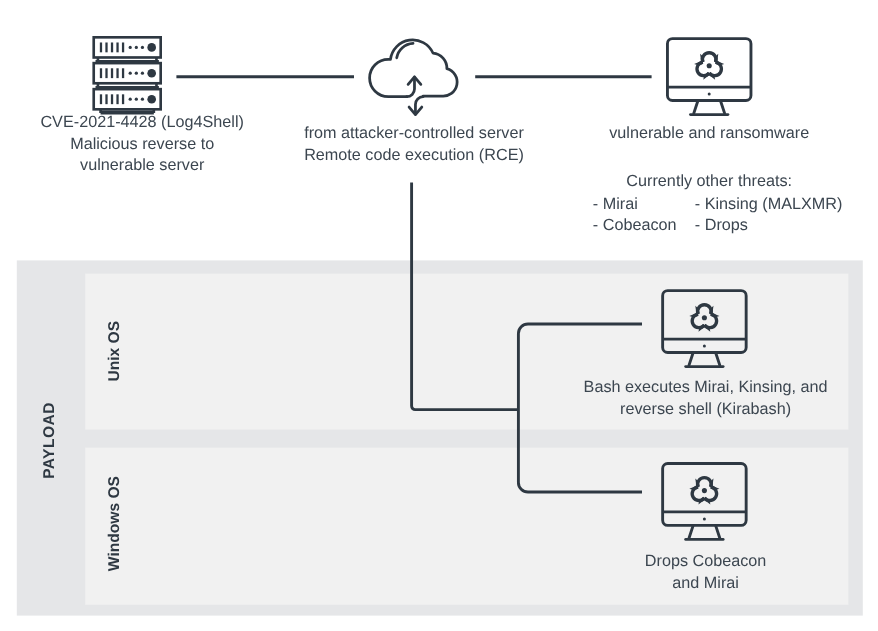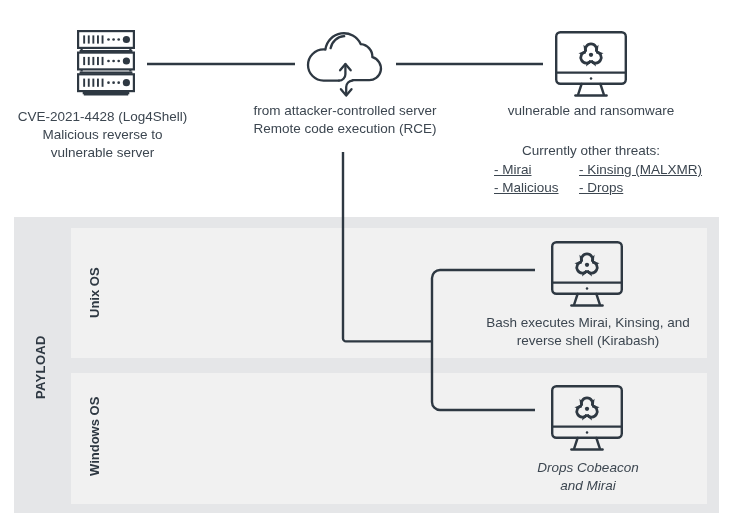--- a/index.html
+++ b/index.html
@@ -7,21 +7,21 @@
        font-family:"Liberation Sans","DejaVu Sans",sans-serif;
        color:#2e3842;-webkit-font-smoothing:antialiased;}
   .stage{position:relative;width:732px;height:526px;overflow:hidden;}
   .abs{position:absolute;}
   .txt{font-size:13.5px;line-height:18px;color:#3c4650;text-align:center;white-space:nowrap;}
   .panel-outer{background:#e5e6e8;}
   .panel-inner{background:#f1f1f1;}
   .vlabel{font-weight:bold;font-size:13px;color:#2e3842;-webkit-font-smoothing:antialiased;
           transform:rotate(-90deg);transform-origin:left top;white-space:nowrap;}
   svg{display:block;overflow:visible;}
-  .thrrow{display:flex;font-size:13.5px;line-height:18px;color:#3c4650;white-space:nowrap;text-decoration:underline;}
+  .thrrow{display:flex;font-size:13.5px;line-height:18px;color:#3c4650;white-space:nowrap;}
   .thrrow > span:first-child{width:85px;}
 </style>
 </head>
 <body>
 
 <div class="stage">
 
   <div class="abs panel-outer" style="left:14px;top:217px;width:705px;height:296px;"></div>
   <div class="abs panel-inner" style="left:71px;top:228px;width:636px;height:130px;"></div>
   <div class="abs panel-inner" style="left:71px;top:373px;width:636px;height:131px;"></div>
@@ -79,21 +79,21 @@
       <rect x="15.4" y="48.6" width="1.9" height="8.2"></rect>
       <rect x="20.0" y="48.6" width="1.9" height="8.2"></rect>
       <rect x="24.6" y="48.6" width="1.9" height="8.2"></rect>
       <circle cx="31.5" cy="52.7" r="1.35"></circle>
         <circle cx="36.6" cy="52.7" r="1.35"></circle>
         <circle cx="41.7" cy="52.7" r="1.35"></circle>
       <circle cx="49.4" cy="52.7" r="3.6"></circle>
     </g>
   </svg>
 
-  <div class="abs txt" style="left:0px;top:108px;width:205px;">
+  <div class="abs txt" style="left:0px;top:93px;width:205px;padding-left:16px;">
     <div>CVE-2021-4428 (Log4Shell)</div>
     <div>Malicious reverse to</div>
     <div>vulnerable server</div>
   </div>
 
   <svg class="abs" style="left:305px;top:28px;width:80px;height:70px;" viewBox="0 0 80 70">
     <g fill="none" stroke="#2e3842" stroke-width="2.3" stroke-linecap="round" stroke-linejoin="round">
       <path d="M34.0 52.6 H18.6 a15.6 15.6 0 0 1 0 -31.2 q0.9 0 1.8 0.1 a18.6 18.6 0 0 1 35.4 -5.3 a12.6 12.6 0 0 1 11.6 13.0 a11.7 11.7 0 0 1 -4.4 22.9 H47.6"></path>
       <path d="M25.6 20.2 a14.6 14.6 0 0 1 13.6 -12.0"></path>
       <path d="M34.0 52.6 a6.4 6.4 0 0 0 6.4 -6.4 V36.5"></path>
@@ -138,21 +138,21 @@
   </div>
 
   <div class="abs txt" style="left:476px;top:142px;width:230px;">Currently other threats:</div>
 
   <div class="abs" style="left:494px;top:161px;width:215px;">
     <div class="thrrow">
       <span>- Mirai</span>
       <span>- Kinsing (MALXMR)</span>
     </div>
     <div class="thrrow">
-      <span>- Malicious</span>
+      <span>- Cobeacon</span>
       <span>- Drops</span>
     </div>
   </div>
 
   <svg class="abs" style="left:551px;top:241px;width:72px;height:66px;" viewBox="0 0 72 66">
     <g fill="none" stroke="#2e3842" stroke-width="2.4">
       <rect x="1.2" y="1.2" width="69.6" height="51.6" rx="4.2"></rect>
       <path d="M1.2 41.6 H70.8"></path>
       <path d="M26.6 53 L23.2 63.3 M45.4 53 L48.8 63.3" stroke-linecap="round"></path>
       <path d="M20.4 64.5 H51.6" stroke-linecap="round"></path>
@@ -196,18 +196,18 @@
         <path fill="none" stroke="#2e3842" stroke-width="8" d="M -15.30 -8.82 A 16.5 16.5 0 1 1 15.30 -8.82"></path>
         <path fill="#2e3842" d="M -11.50 -10.06 Q -11.48 -21.63 -21.97 -29.29 Q -20.42 -18.09 -19.10 -7.58 Z M 11.50 -10.06 Q 11.48 -21.63 21.97 -29.29 Q 20.42 -18.09 19.10 -7.58 Z"></path>
       </g>
       <g transform="rotate(240)">
         <path fill="none" stroke="#2e3842" stroke-width="8" d="M -15.30 -8.82 A 16.5 16.5 0 1 1 15.30 -8.82"></path>
         <path fill="#2e3842" d="M -11.50 -10.06 Q -11.48 -21.63 -21.97 -29.29 Q -20.42 -18.09 -19.10 -7.58 Z M 11.50 -10.06 Q 11.48 -21.63 21.97 -29.29 Q 20.42 -18.09 19.10 -7.58 Z"></path>
       </g>
       <circle cx="0" cy="0" r="6.2" fill="#2e3842"></circle>
     </g>
   </svg>
-  <div class="abs txt" style="left:473px;top:459px;width:230px;font-style:italic;">
+  <div class="abs txt" style="left:473px;top:459px;width:230px;">
     <div>Drops Cobeacon</div>
     <div>and Mirai</div>
   </div>
 
 </div>
 
 </body></html>

